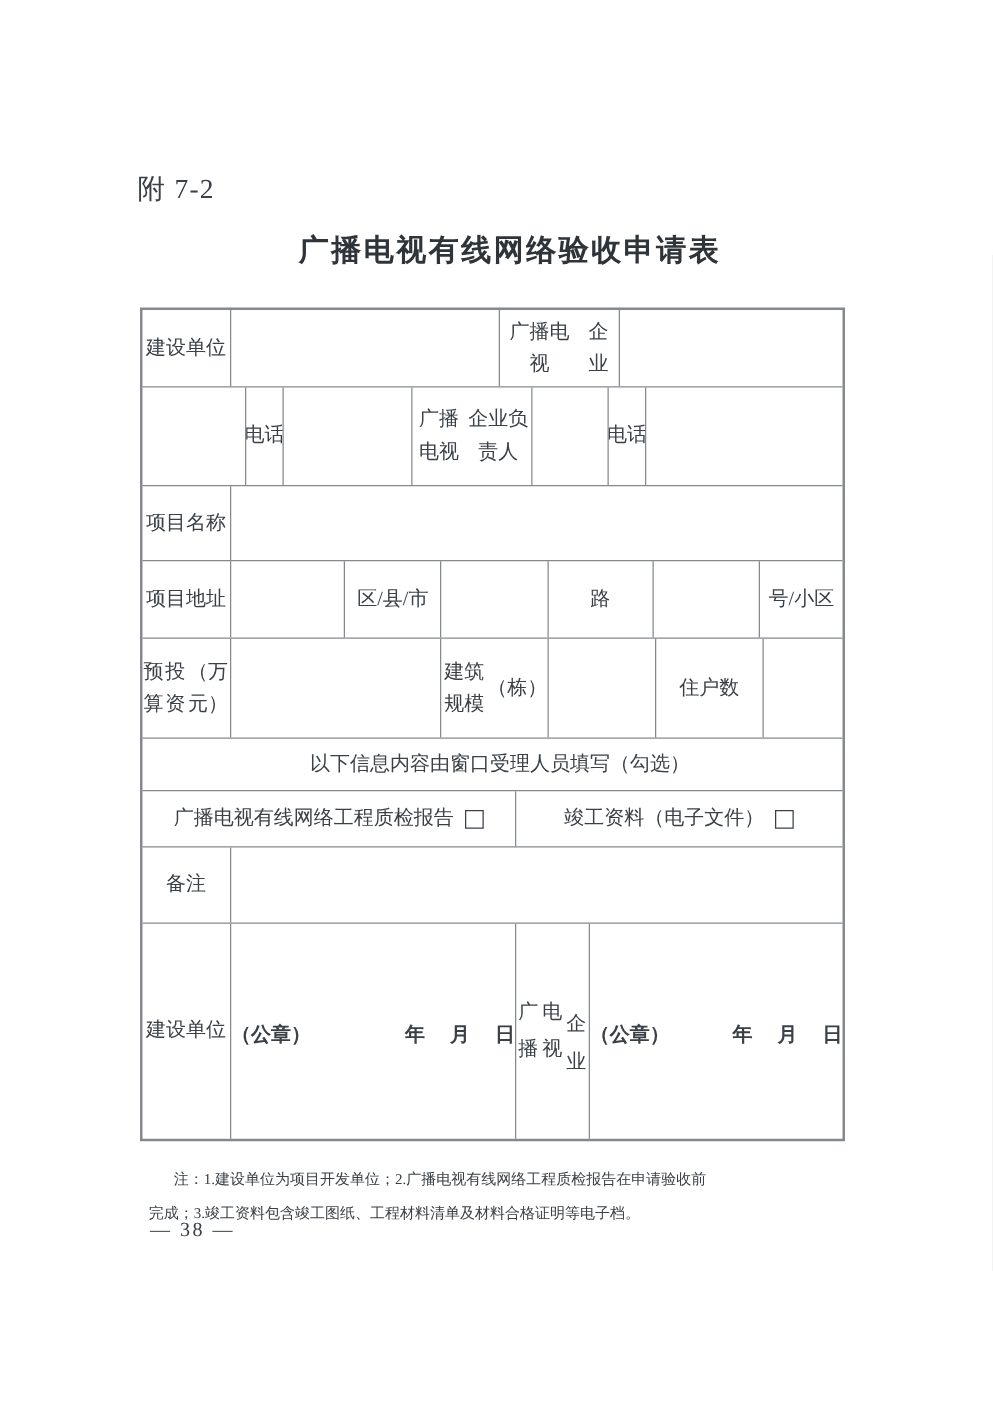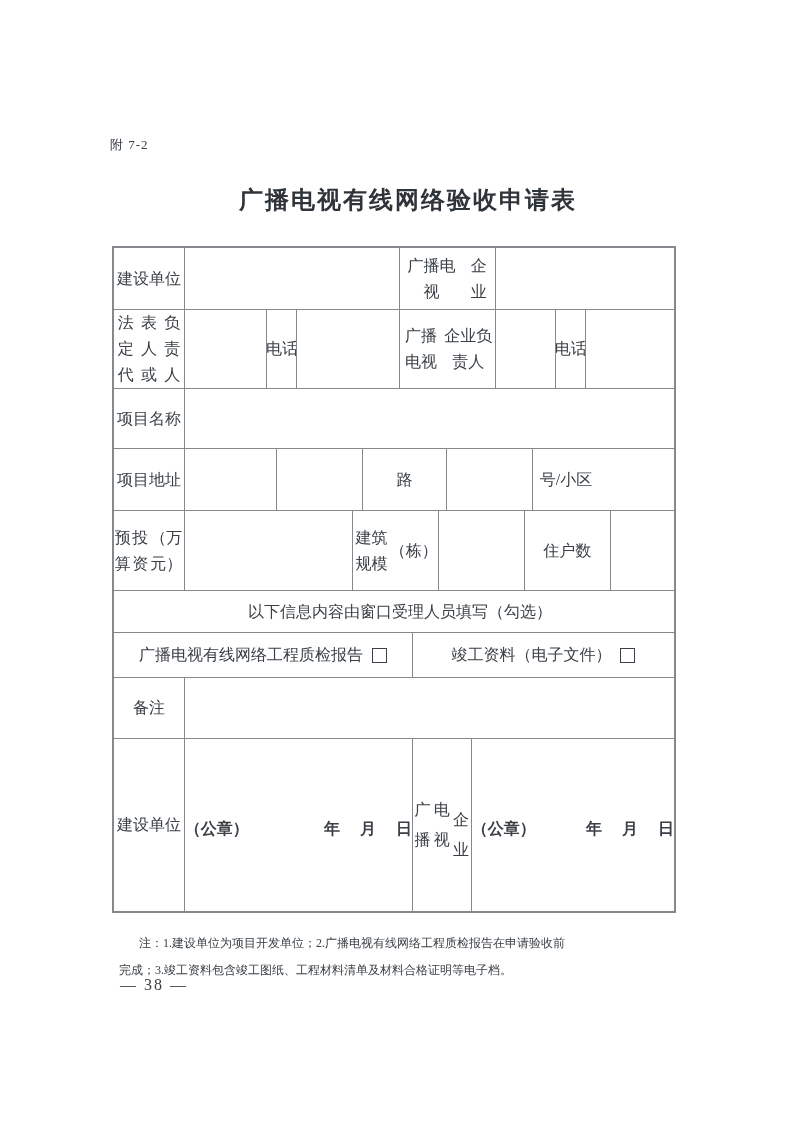--- a/index.html
+++ b/index.html
@@ -11,21 +11,21 @@
     position:relative;
     width:794px;height:1123px;
     margin:0 auto;
     background:#ffffff;
     font-family:"Liberation Serif", serif;
     color:var(--ink);
     overflow:hidden;
   }
   .attachment{
     position:absolute;left:110px;top:136px;
-    font-size:13px;letter-spacing:1px;
+    font-size:22px;letter-spacing:1px;
   }
   .title{
     position:absolute;left:11px;top:184px;width:100%;
     margin:0;text-align:center;
     font-size:24px;font-weight:bold;color:#2e3439;
     letter-spacing:2px;
   }
   .form-table{
     position:absolute;left:112px;top:246px;width:564px;
     border:2px solid var(--border);
@@ -84,25 +84,20 @@
       </div>
       <div class="td" style="width:216px;"></div>
       <div class="td" style="width:96px;">
         <span>广播电视</span>
         <span>企业</span>
       </div>
       <div class="td" style="width:179px;"></div>
     </div>
 
     <div class="tr" style="height:79px;">
-      <div class="td" style="width:71px;">
-        <span>法定代</span>
-        <span>表人或</span>
-        <span>负责人</span>
-      </div>
       <div class="td" style="width:83px;"></div>
       <div class="td" style="width:30px;">
         <span>电</span>
         <span>话</span>
       </div>
       <div class="td" style="width:103px;"></div>
       <div class="td" style="width:96px;">
         <span>广播电视</span>
         <span>企业负责人</span>
       </div>
@@ -121,20 +116,24 @@
       </div>
       <div class="td" style="width:491px;"></div>
     </div>
 
     <div class="tr" style="height:62px;">
       <div class="td" style="width:71px;">
         <span>项目</span>
         <span>地址</span>
       </div>
       <div class="td" style="width:92px;"></div>
+      <div class="td" style="width:77px;">
+        <span>区/县/</span>
+        <span>市</span>
+      </div>
       <div class="td" style="width:86px;"></div>
       <div class="td" style="width:84px;">
         <span>路</span>
       </div>
       <div class="td" style="width:86px;"></div>
       <div class="td" style="width:66px;">
         <span>号/</span>
         <span>小区</span>
       </div>
     </div>

